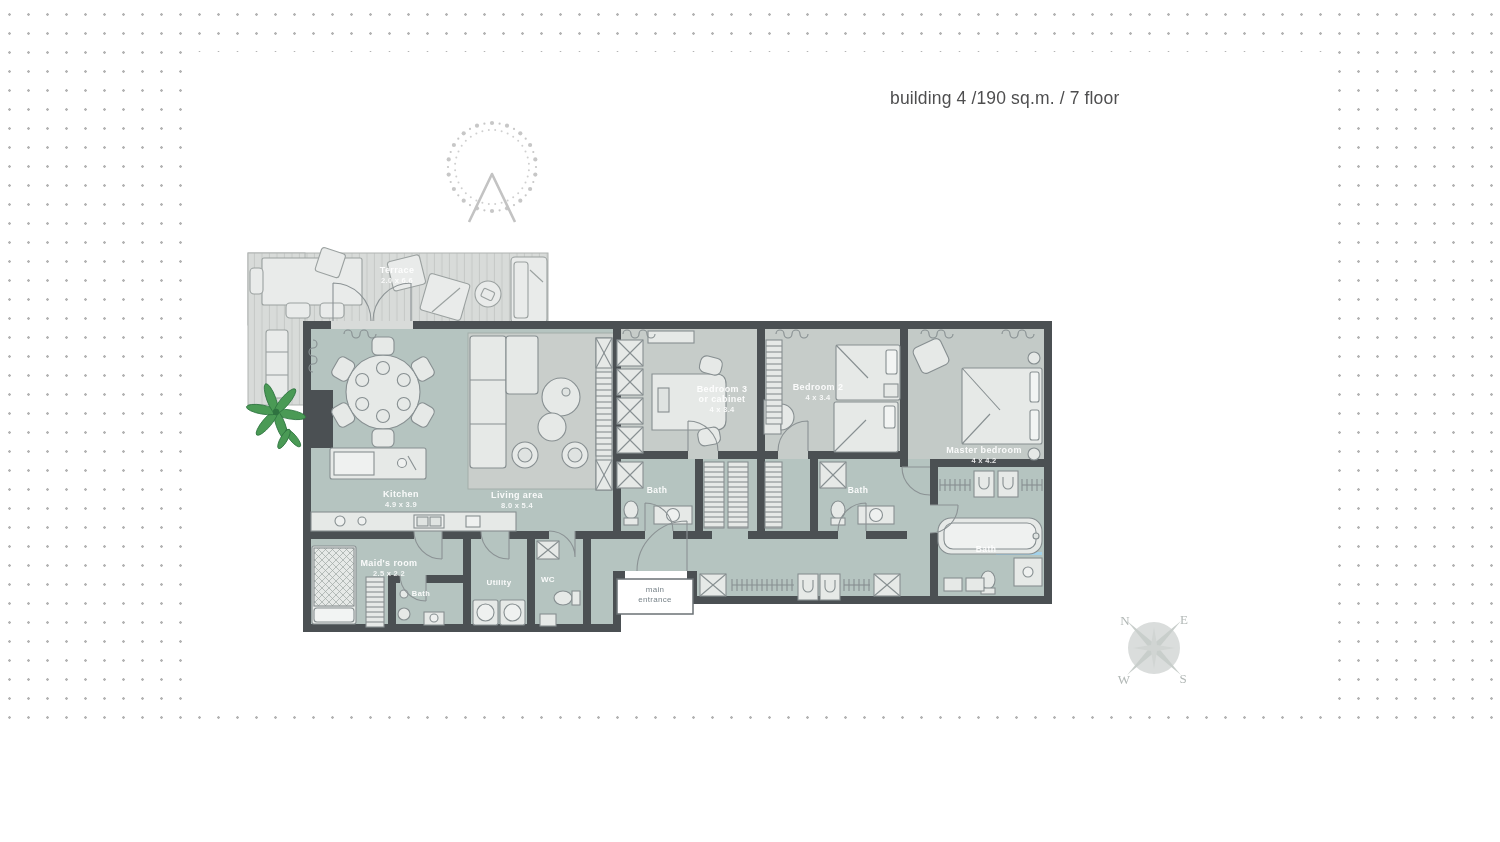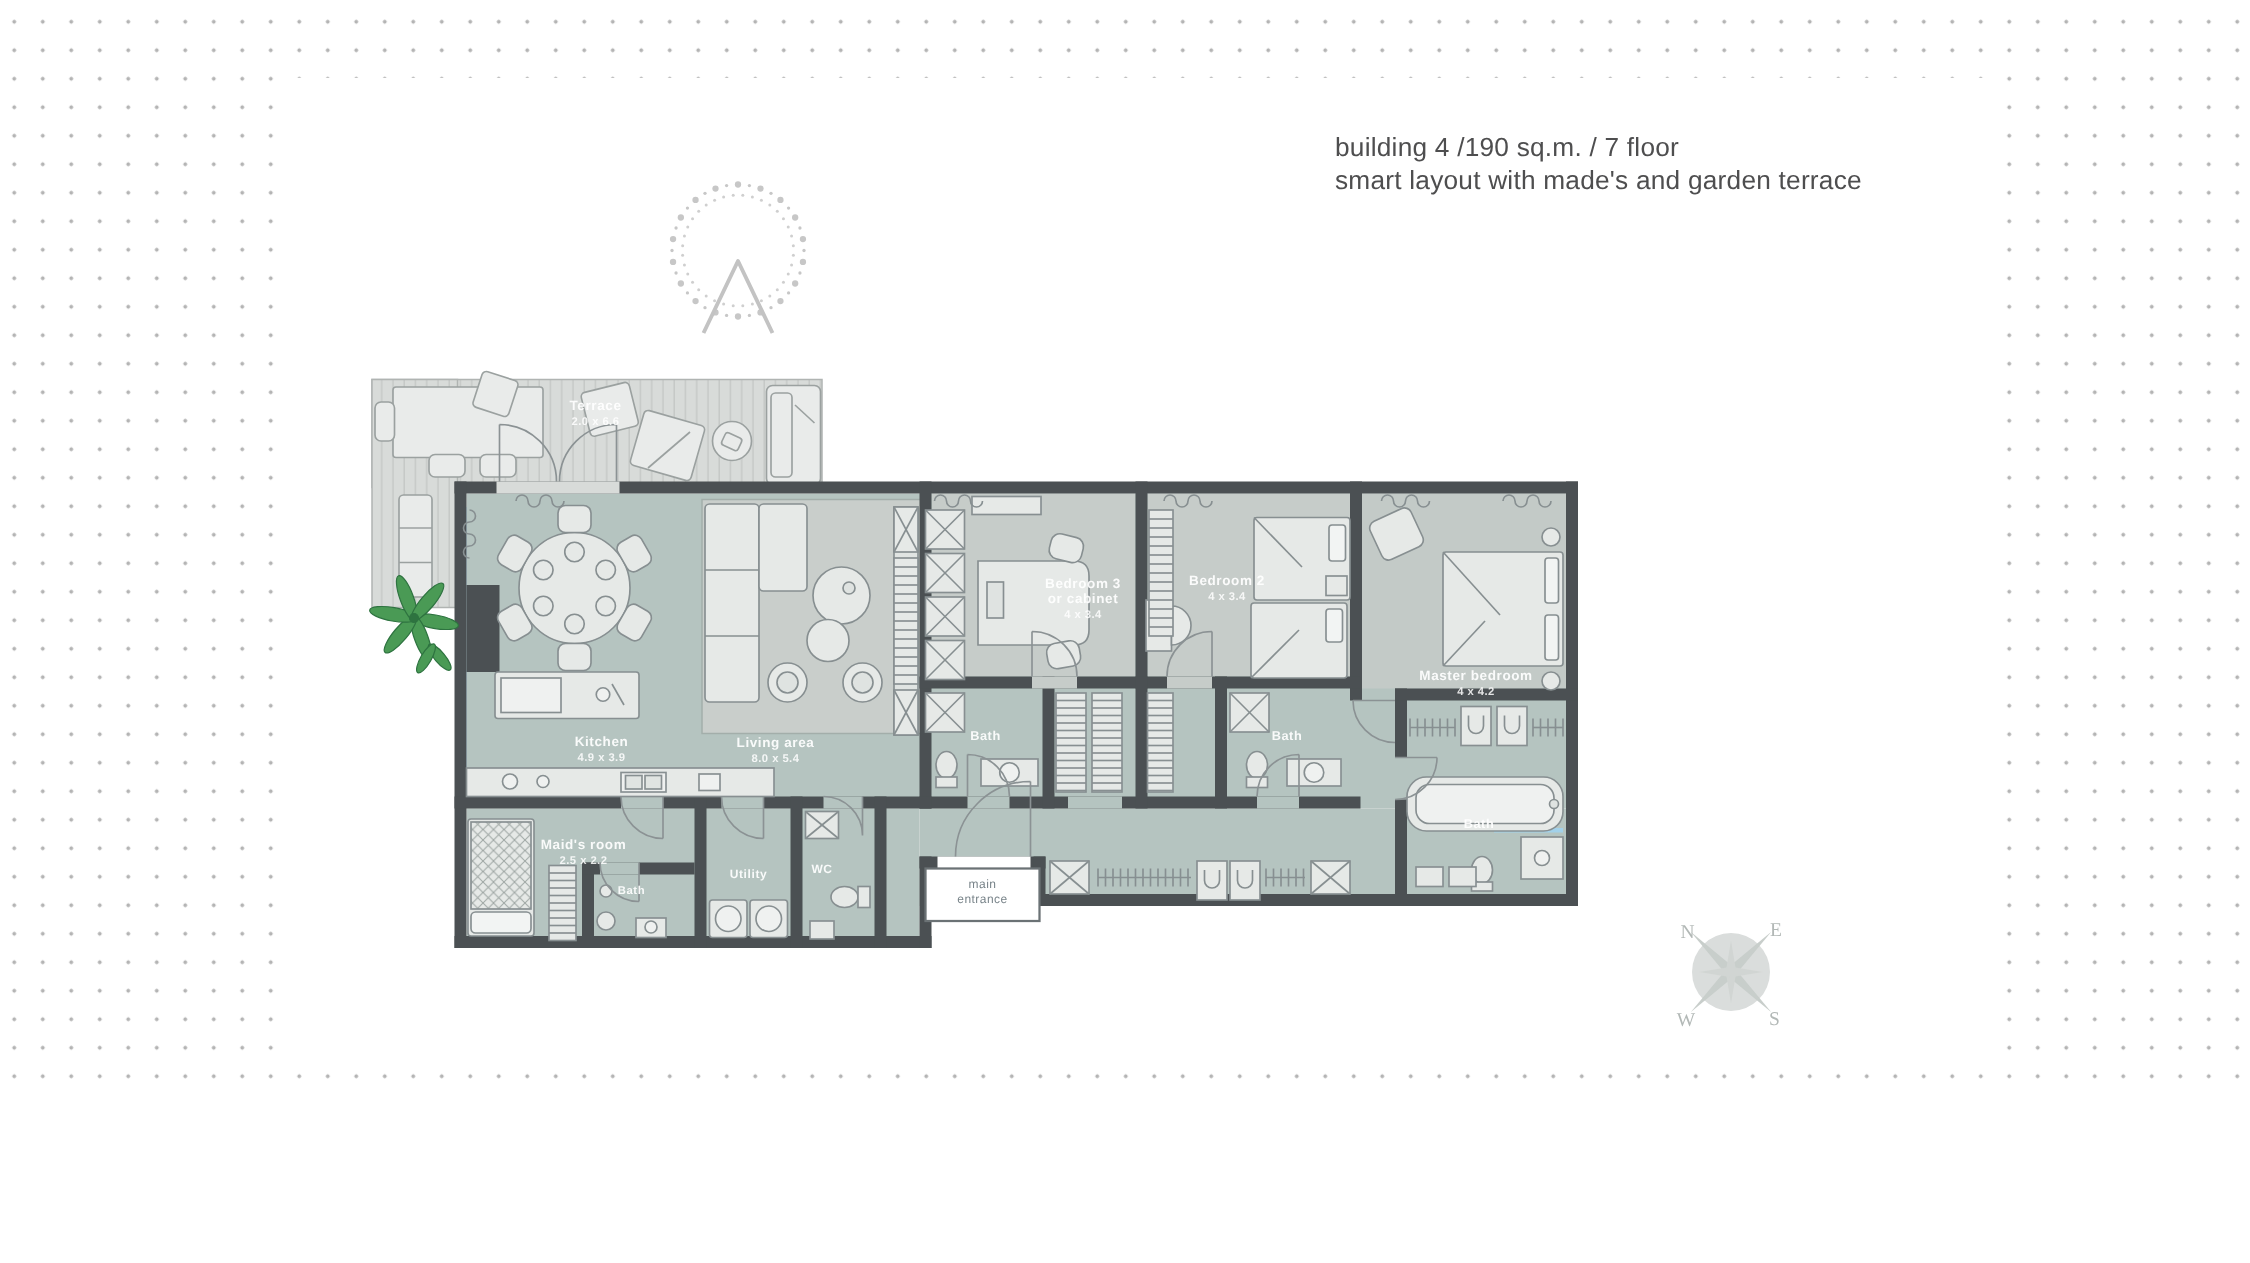--- a/index.html
+++ b/index.html
@@ -20,21 +20,20 @@
   .entrance-text{fill:#79848a;letter-spacing:0.3px;}
 </style>
 </head>
 <body>
 
 <div class="stage">
   <div class="card"></div>
 
   <div class="title">
     <div>building 4 /190 sq.m. / 7 floor</div>
-    <div>smart layout with made's and garden terrace</div>
   </div>
 
   <svg class="plan-svg" width="1500" height="842" viewBox="0 0 1500 842">
     <defs>
       <pattern id="planks" patternUnits="userSpaceOnUse" width="7.5" height="10">
         <rect width="7.5" height="10" fill="#d8dbd9"></rect>
         <line x1="7" y1="0" x2="7" y2="10" stroke="#c6c9c7" stroke-width="1"></line>
       </pattern>
       <pattern id="crosshatch" patternUnits="userSpaceOnUse" width="7" height="7">
         <path d="M0 7 L7 0 M0 0 L7 7" stroke="#9fa7a4" stroke-width="0.7" fill="none"></path>

